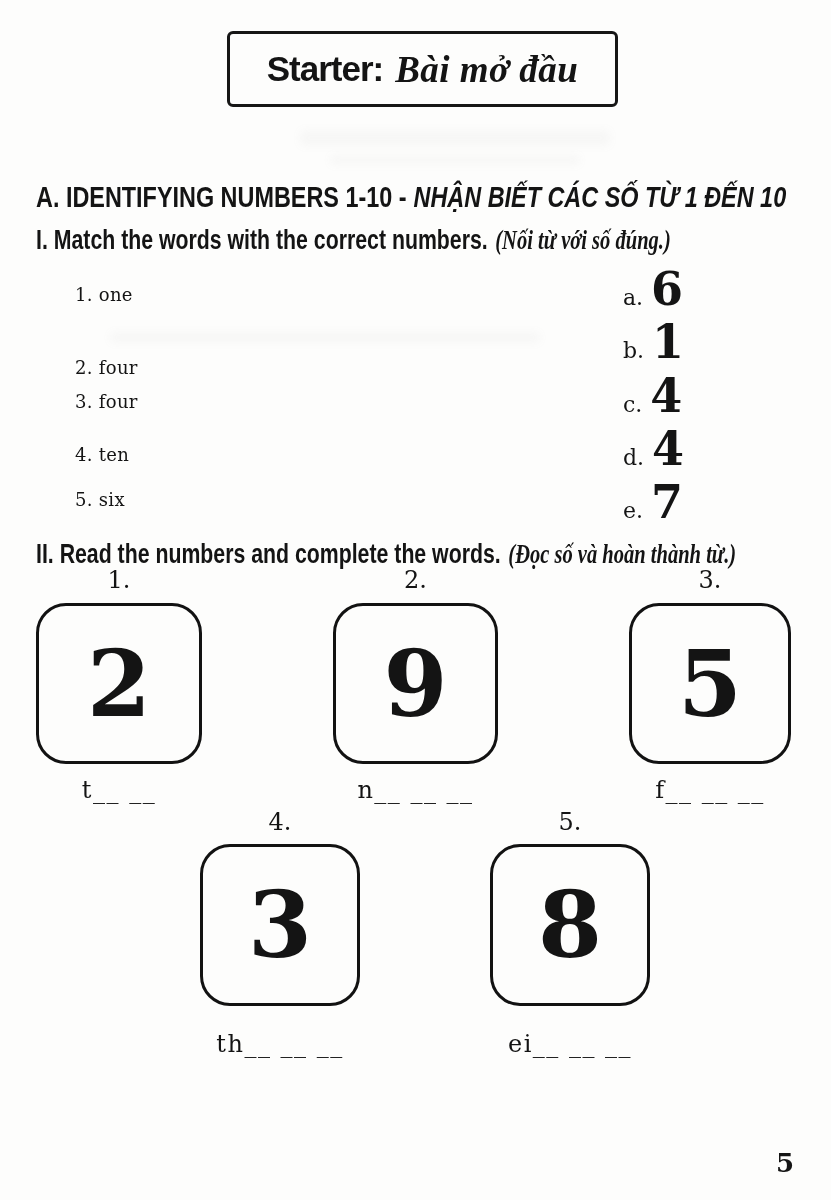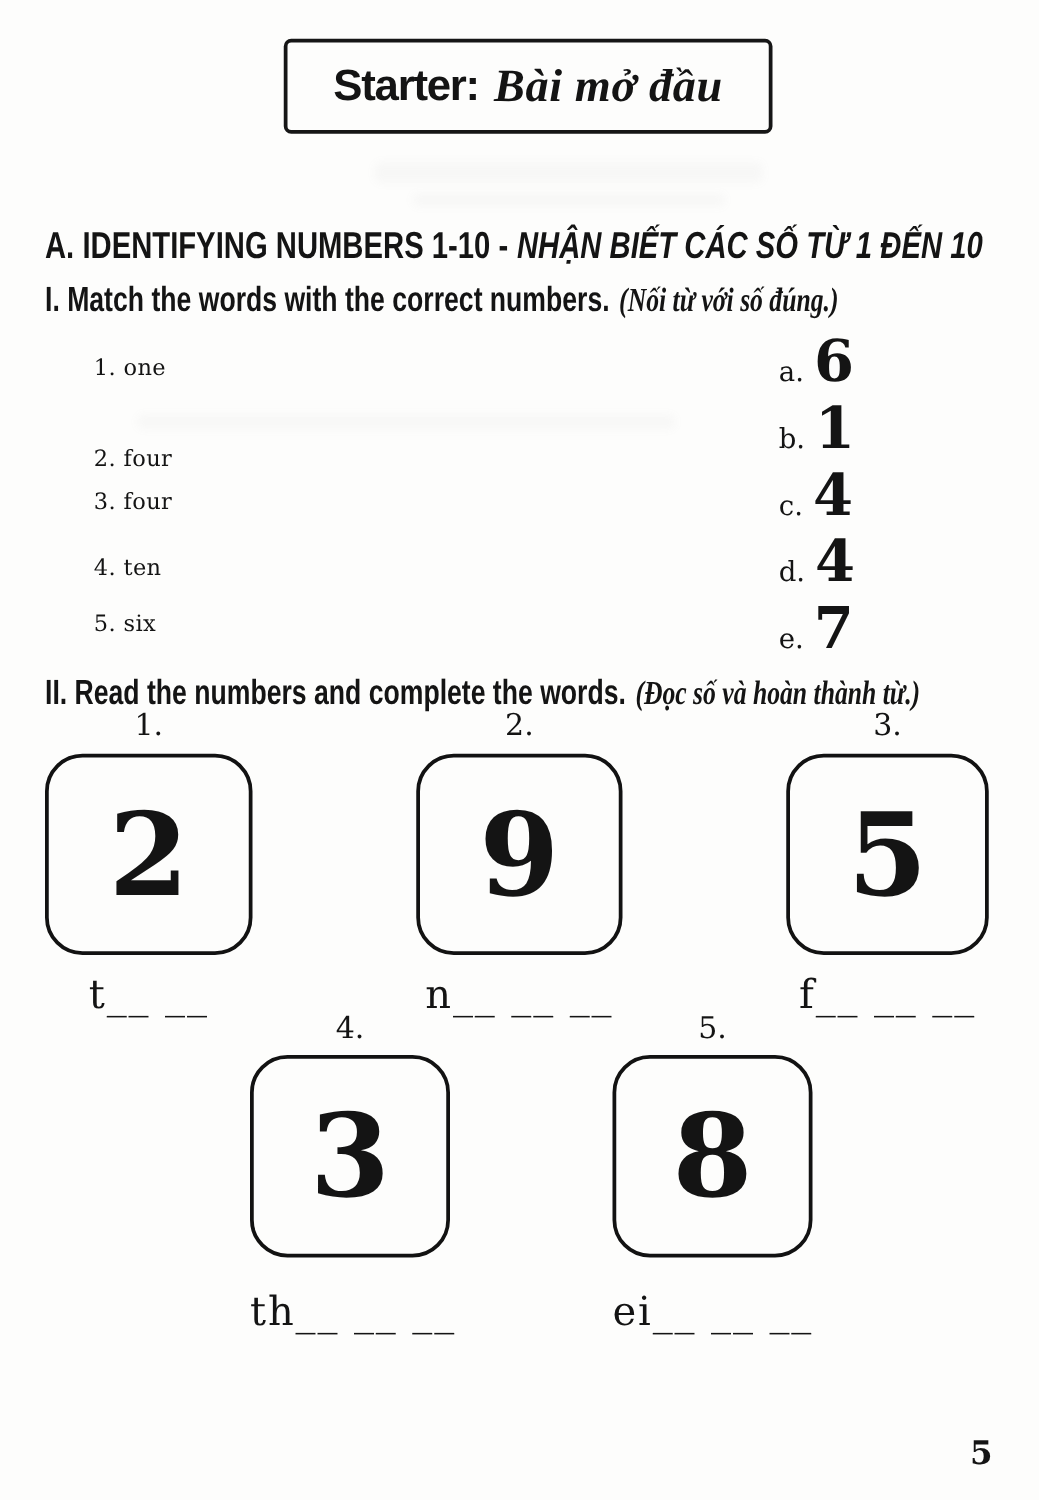--- a/index.html
+++ b/index.html
@@ -50,21 +50,21 @@
   .opt-value{font-size:46px;font-weight:bold;line-height:1;letter-spacing:-1px;}
 
   
   .card-label{position:absolute;font-size:24px;text-align:center;}
   .number-card{
     position:absolute;
     border:3px solid #121212;border-radius:30px;background:#fdfdfc;
     display:flex;align-items:center;justify-content:center;
   }
   .card-number{font-size:92px;font-weight:bold;line-height:1;}
-  .card-blank{position:absolute;font-size:32px;text-align:center;letter-spacing:1.5px;white-space:pre;}
+  .card-blank{position:absolute;font-size:24px;text-align:center;letter-spacing:1.5px;white-space:pre;}
 
   .page-number{position:absolute;left:770px;top:1148px;width:30px;font-size:26px;font-weight:bold;text-align:center;}
 </style>
 </head>
 <body>
 
 <div class="page">
 
   <div class="smudge" style="left:300px;top:130px;width:310px;height:16px;"></div>
   <div class="smudge" style="left:330px;top:155px;width:250px;height:10px;"></div>

